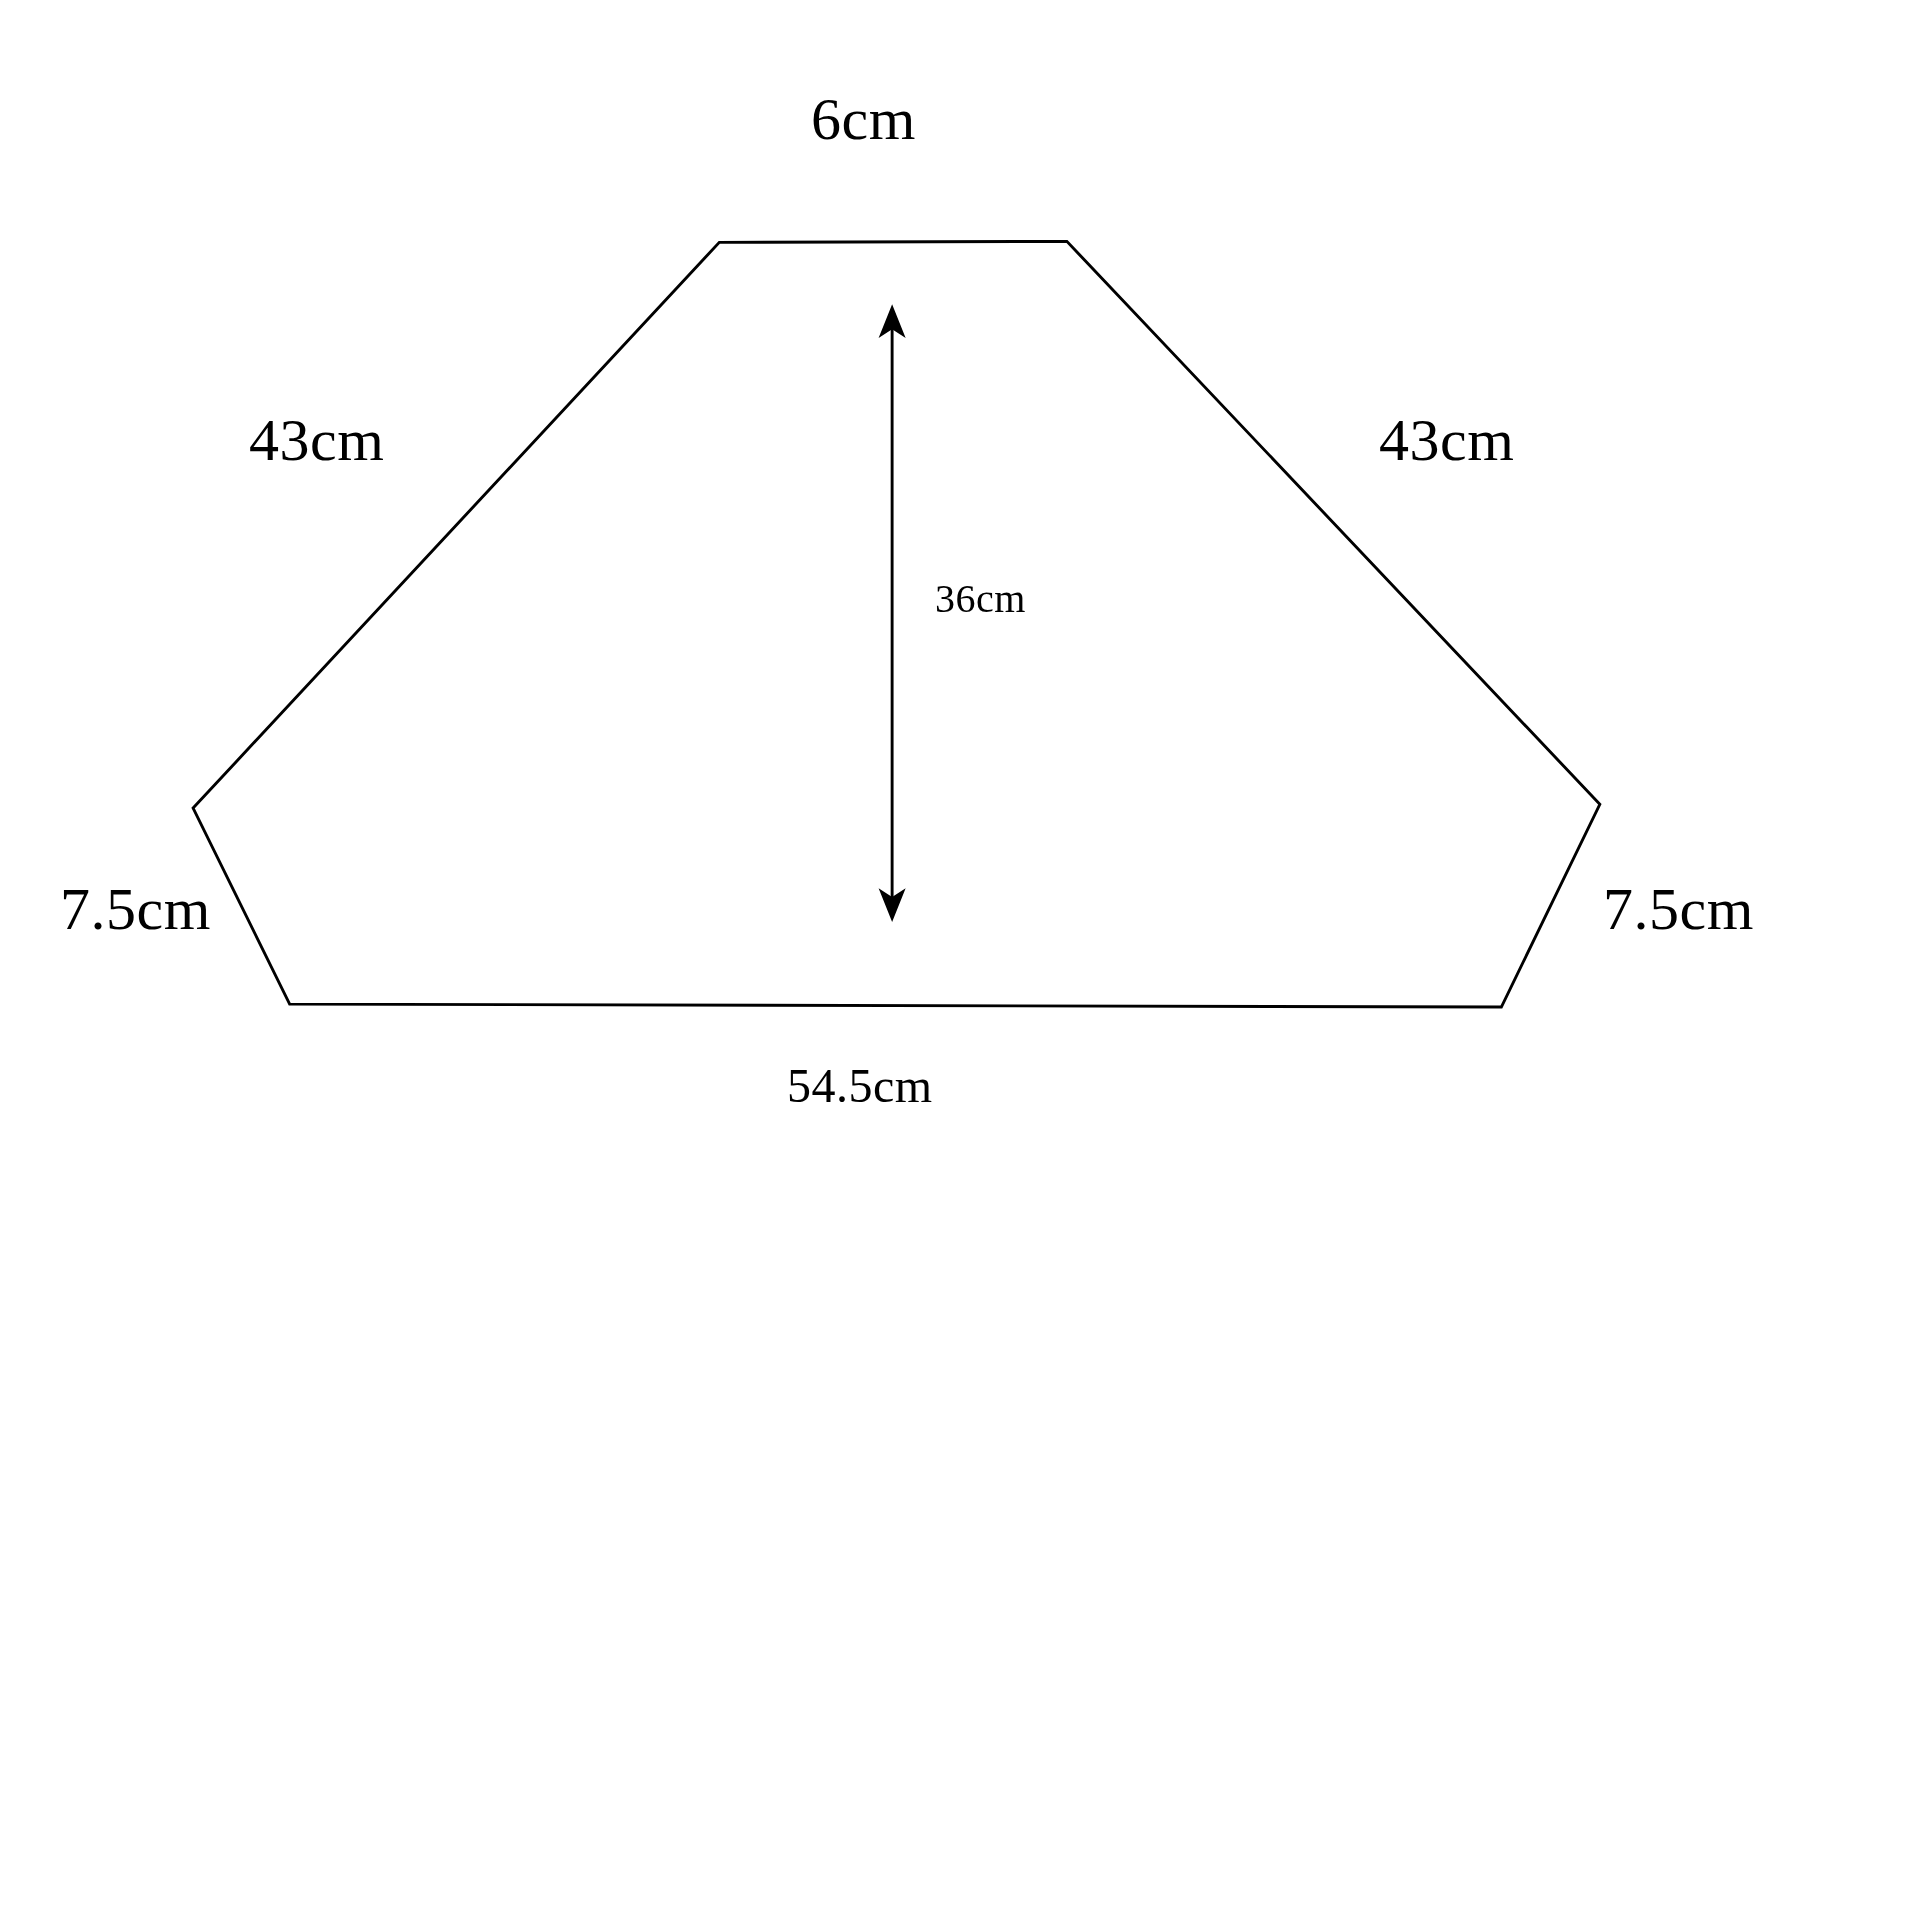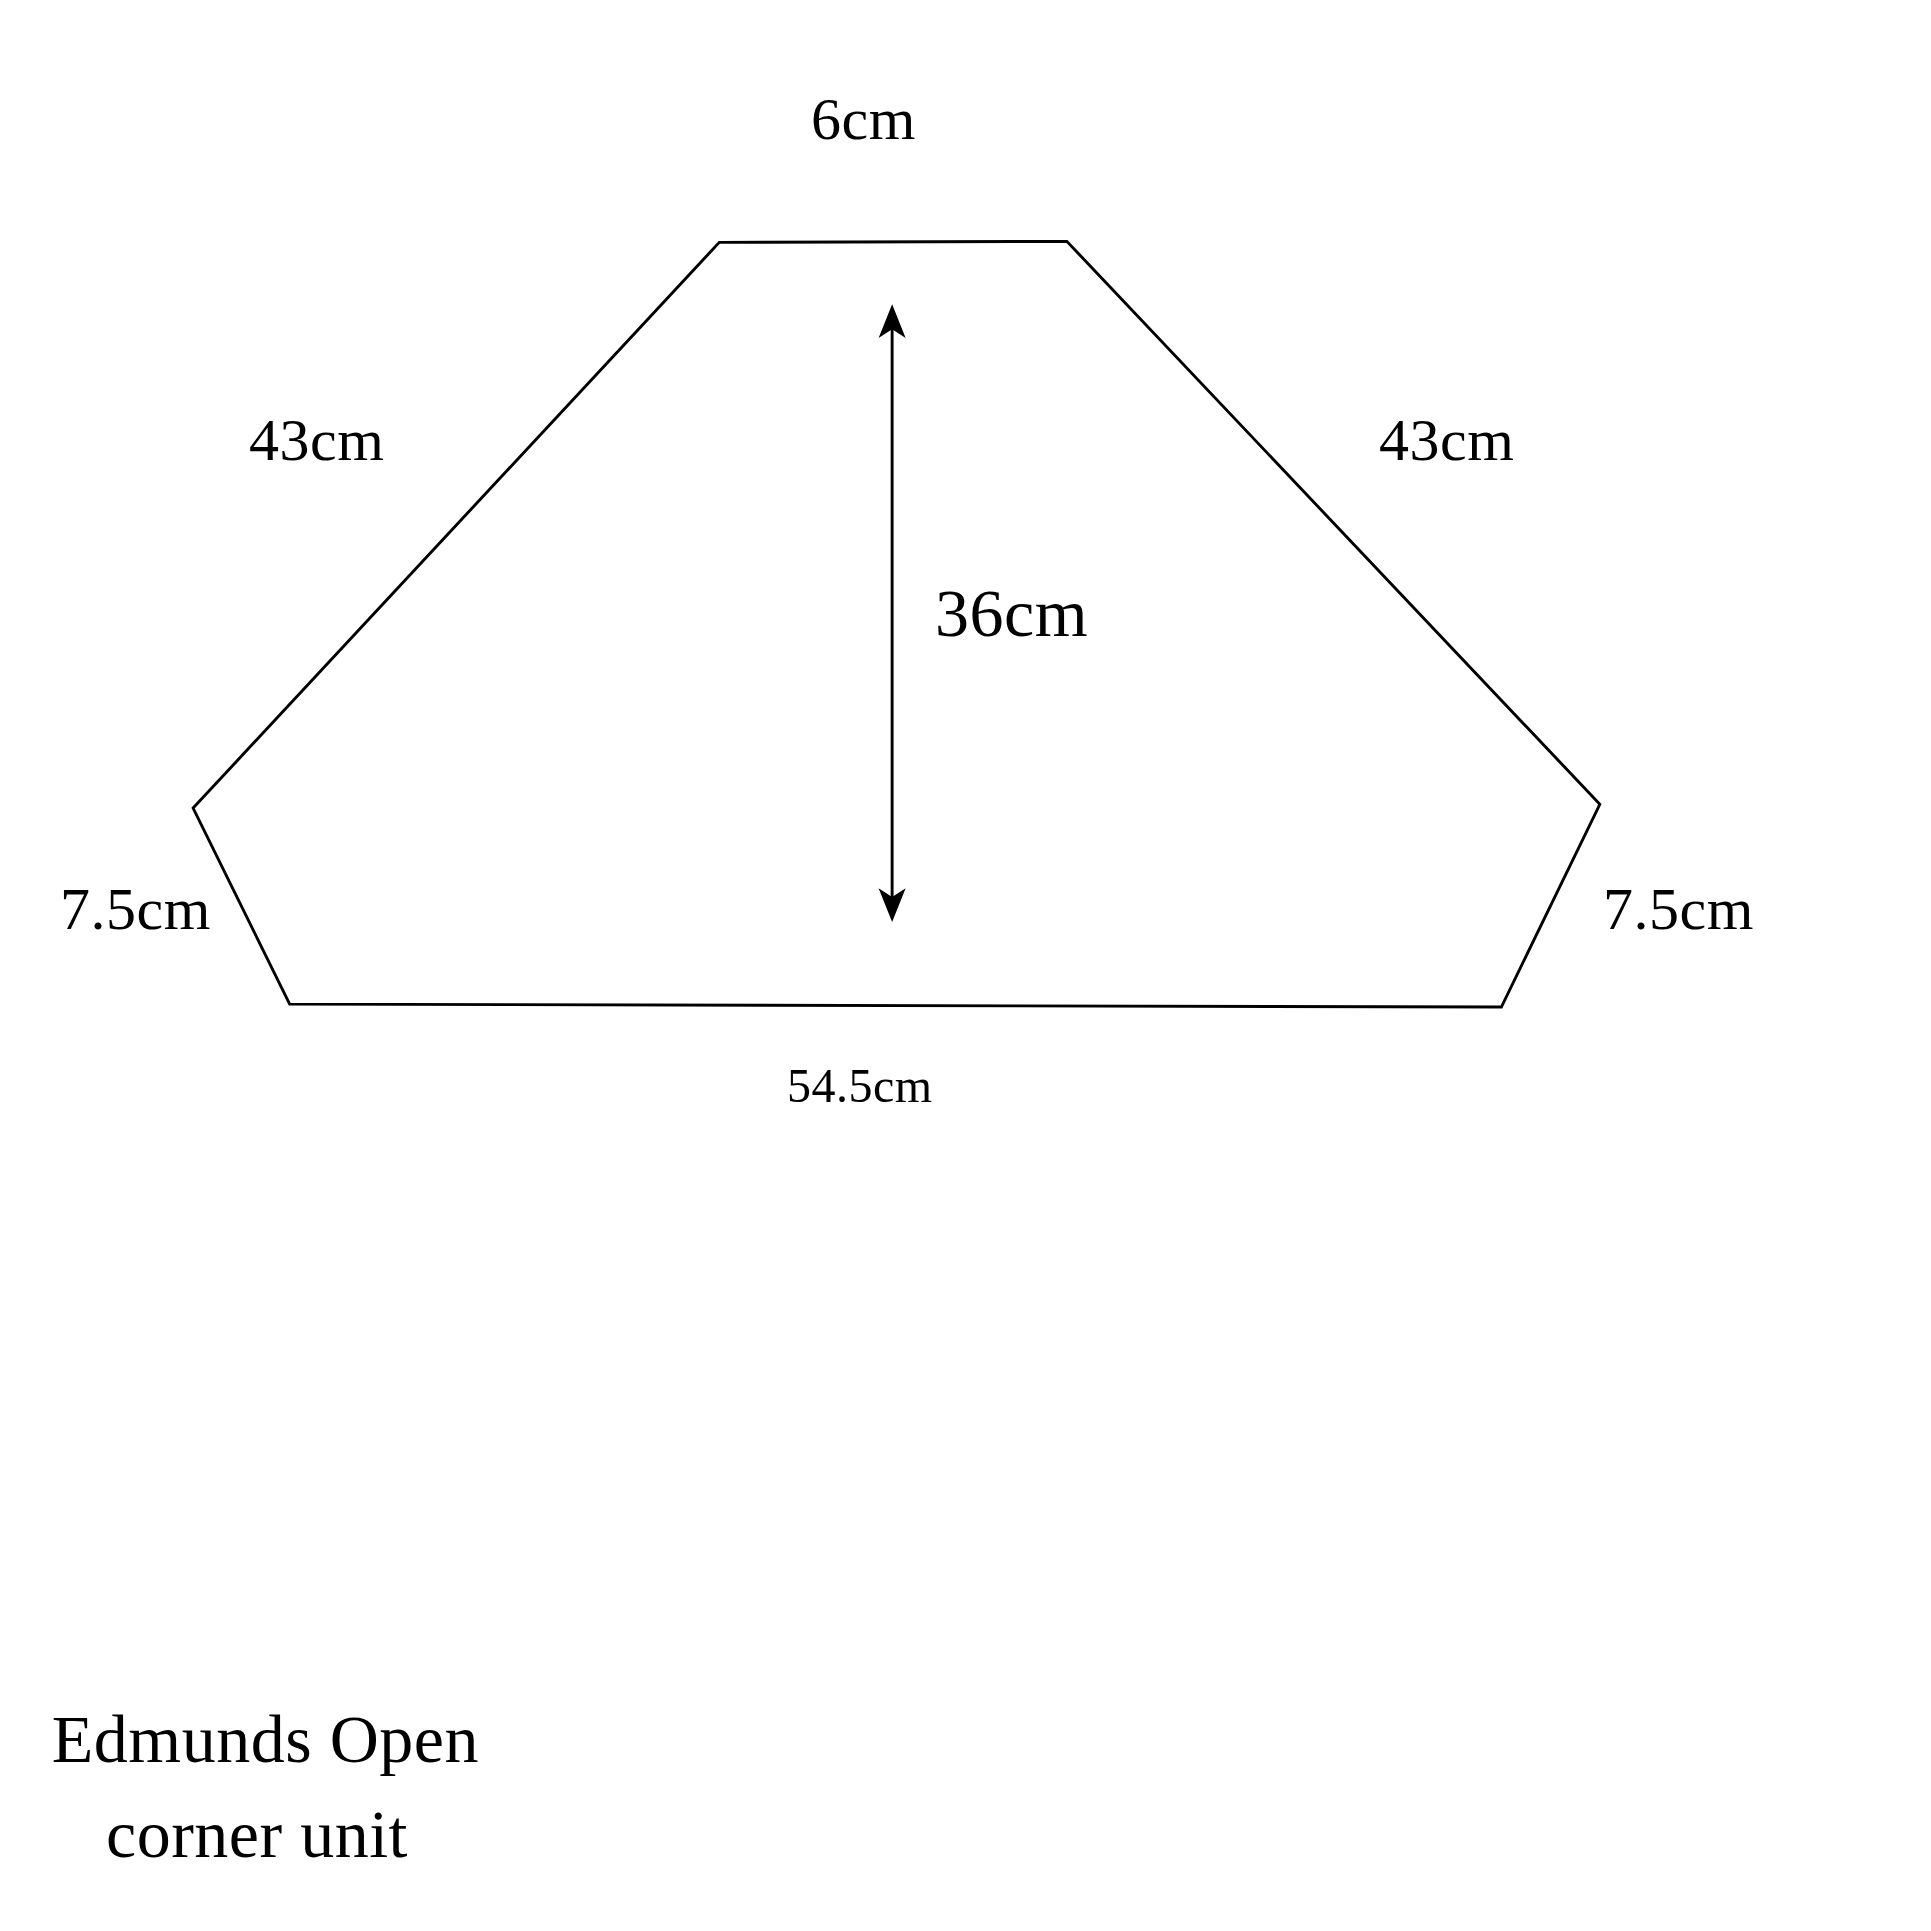--- a/index.html
+++ b/index.html
@@ -53,21 +53,21 @@
     font-size: 60px;
   }
   #label-right-43cm {
     left: 1379px;
     top: 410px;
     font-size: 60px;
   }
   #label-height-36cm {
     left: 935px;
     top: 579px;
-    font-size: 68px;
+    font-size: 40px;
   }
   #label-left-75cm {
     left: 60px;
     top: 879px;
     font-size: 60px;
   }
   #label-right-75cm {
     left: 1603px;
     top: 879px;
     font-size: 60px;
@@ -136,19 +136,15 @@
   <div class="dim-label" id="label-right-43cm">43cm</div>
 
   <div class="dim-label" id="label-height-36cm">36cm</div>
 
   <div class="dim-label" id="label-left-75cm">7.5cm</div>
 
   <div class="dim-label" id="label-right-75cm">7.5cm</div>
 
   <div class="dim-label" id="label-bottom-545cm">54.5cm</div>
 
-  <div id="caption-block">
-    <div class="caption-line" id="caption-line-1">Edmunds Open</div>
-    <div class="caption-line" id="caption-line-2">corner unit</div>
-  </div>
 
 </div>
 
 
 </body></html>

